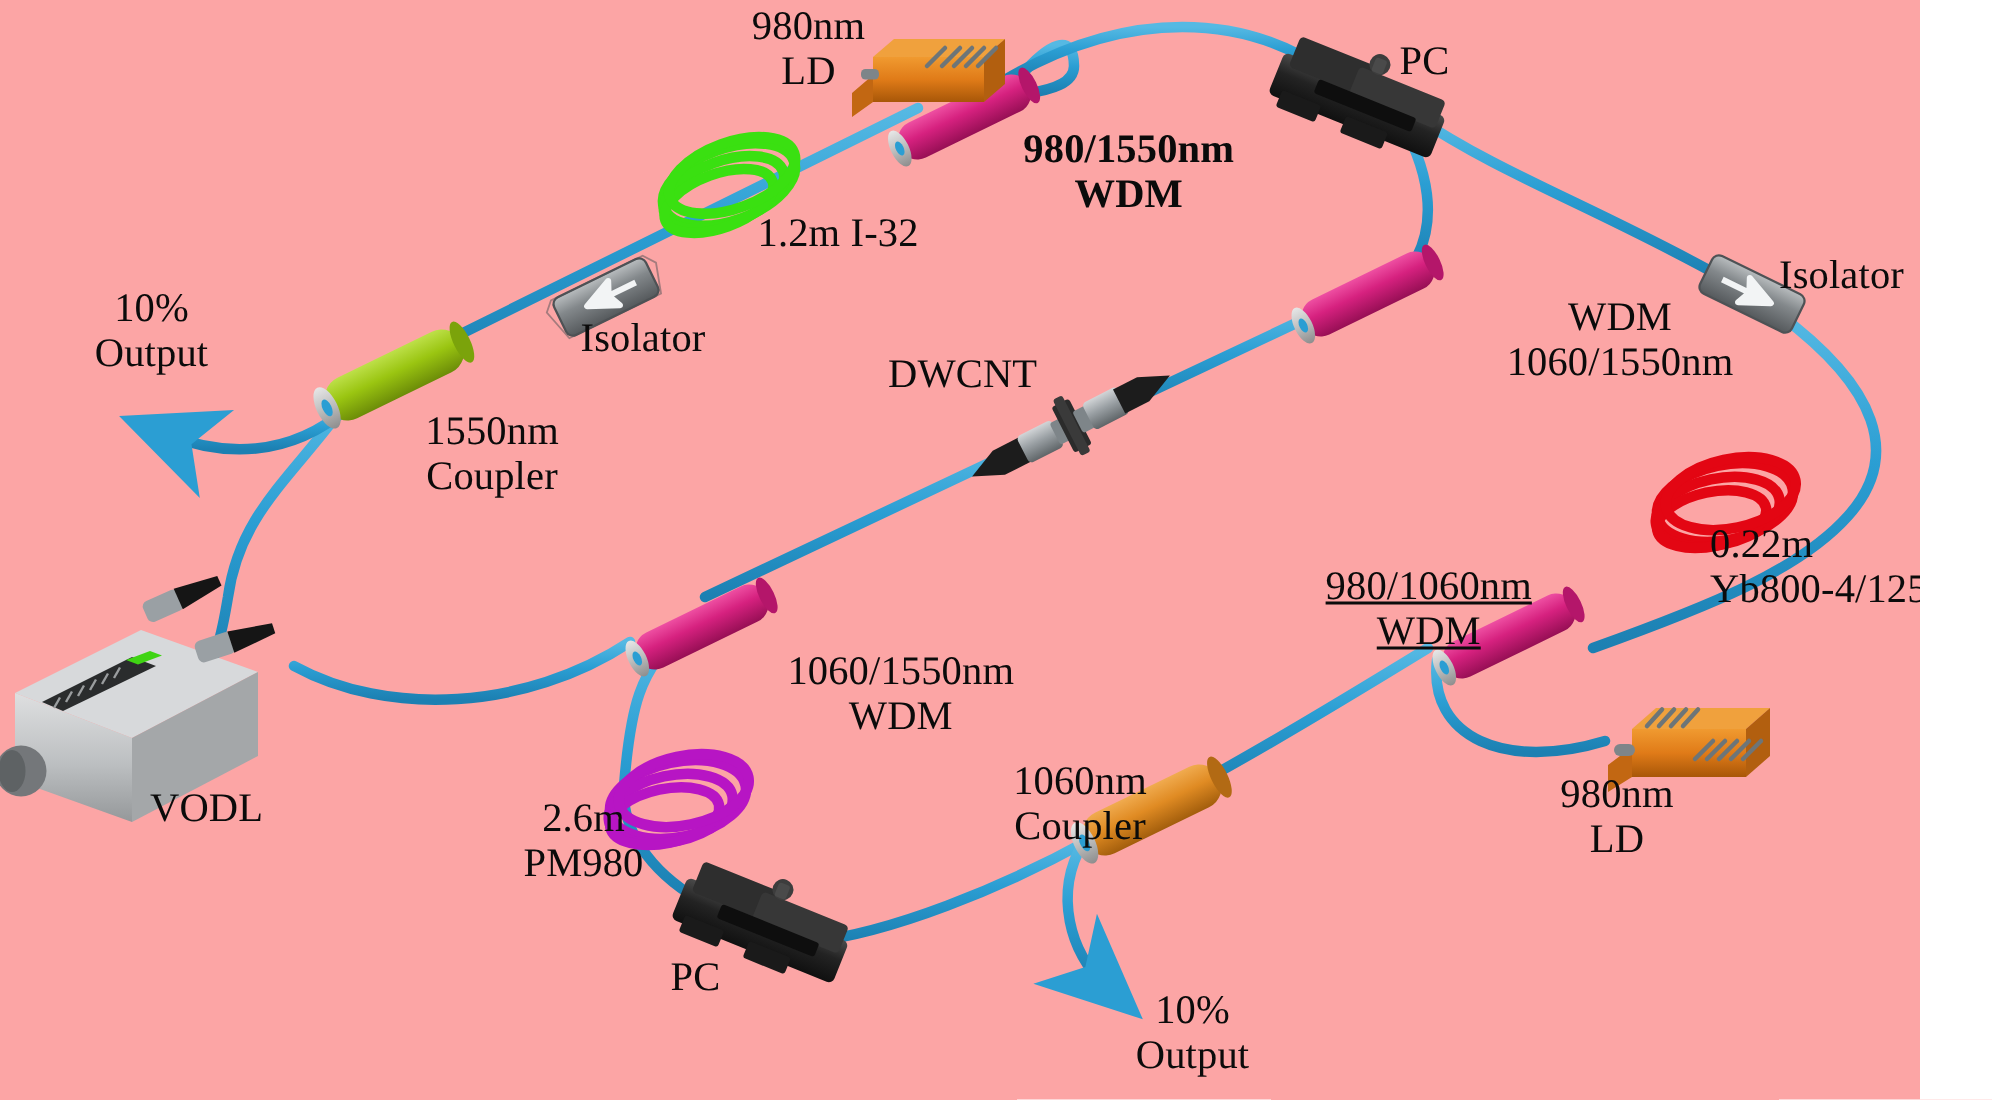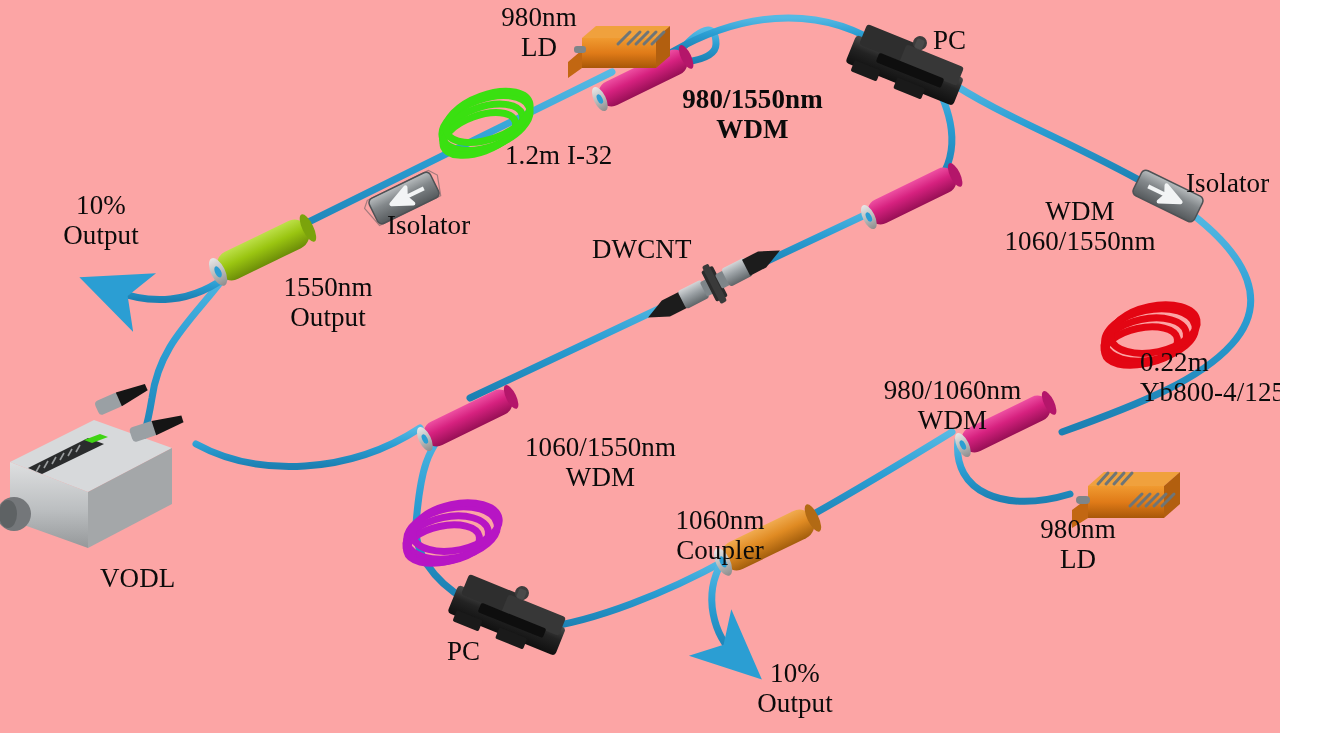--- a/index.html
+++ b/index.html
@@ -280,33 +280,35 @@
 
   <div class="lbl c" style="left:474px;top:2px;width:130px;">980nm
 LD</div>
   <div class="lbl c" style="left:645px;top:84px;width:215px;font-weight:bold;">980/1550nm
 WDM</div>
   <div class="lbl" style="left:505px;top:140px;width:200px;">1.2m I-32</div>
   <div class="lbl" style="left:387px;top:210px;width:150px;">Isolator</div>
   <div class="lbl c" style="left:36px;top:190px;width:130px;">10%
 Output</div>
   <div class="lbl c" style="left:248px;top:272px;width:160px;">1550nm
-Output</div>
+Coupler</div>
   <div class="lbl" style="left:933px;top:25px;width:70px;">PC</div>
   <div class="lbl c" style="left:955px;top:196px;width:250px;">WDM
 1060/1550nm</div>
   <div class="lbl" style="left:1186px;top:168px;width:140px;">Isolator</div>
   <div class="lbl" style="left:592px;top:234px;width:170px;">DWCNT</div>
   <div class="lbl" style="left:1140px;top:347px;width:200px;">0.22m
 Yb800-4/125</div>
-  <div class="lbl c" style="left:845px;top:375px;width:215px;">980/1060nm
+  <div class="lbl c" style="left:845px;top:375px;width:215px;text-decoration:underline;">980/1060nm
 WDM</div>
   <div class="lbl c" style="left:488px;top:432px;width:225px;">1060/1550nm
 WDM</div>
-  <div class="lbl" style="left:100px;top:523px;width:130px;margin-top:40px;">VODL</div>
+  <div class="lbl" style="left:100px;top:523px;width:130px;">VODL</div>
+  <div class="lbl c" style="left:324px;top:530px;width:130px;">2.6m
+PM980</div>
   <div class="lbl" style="left:447px;top:636px;width:70px;">PC</div>
   <div class="lbl c" style="left:640px;top:505px;width:160px;">1060nm
 Coupler</div>
   <div class="lbl c" style="left:730px;top:658px;width:130px;">10%
 Output</div>
   <div class="lbl c" style="left:1013px;top:514px;width:130px;">980nm
 LD</div>
 
 </div>
 

